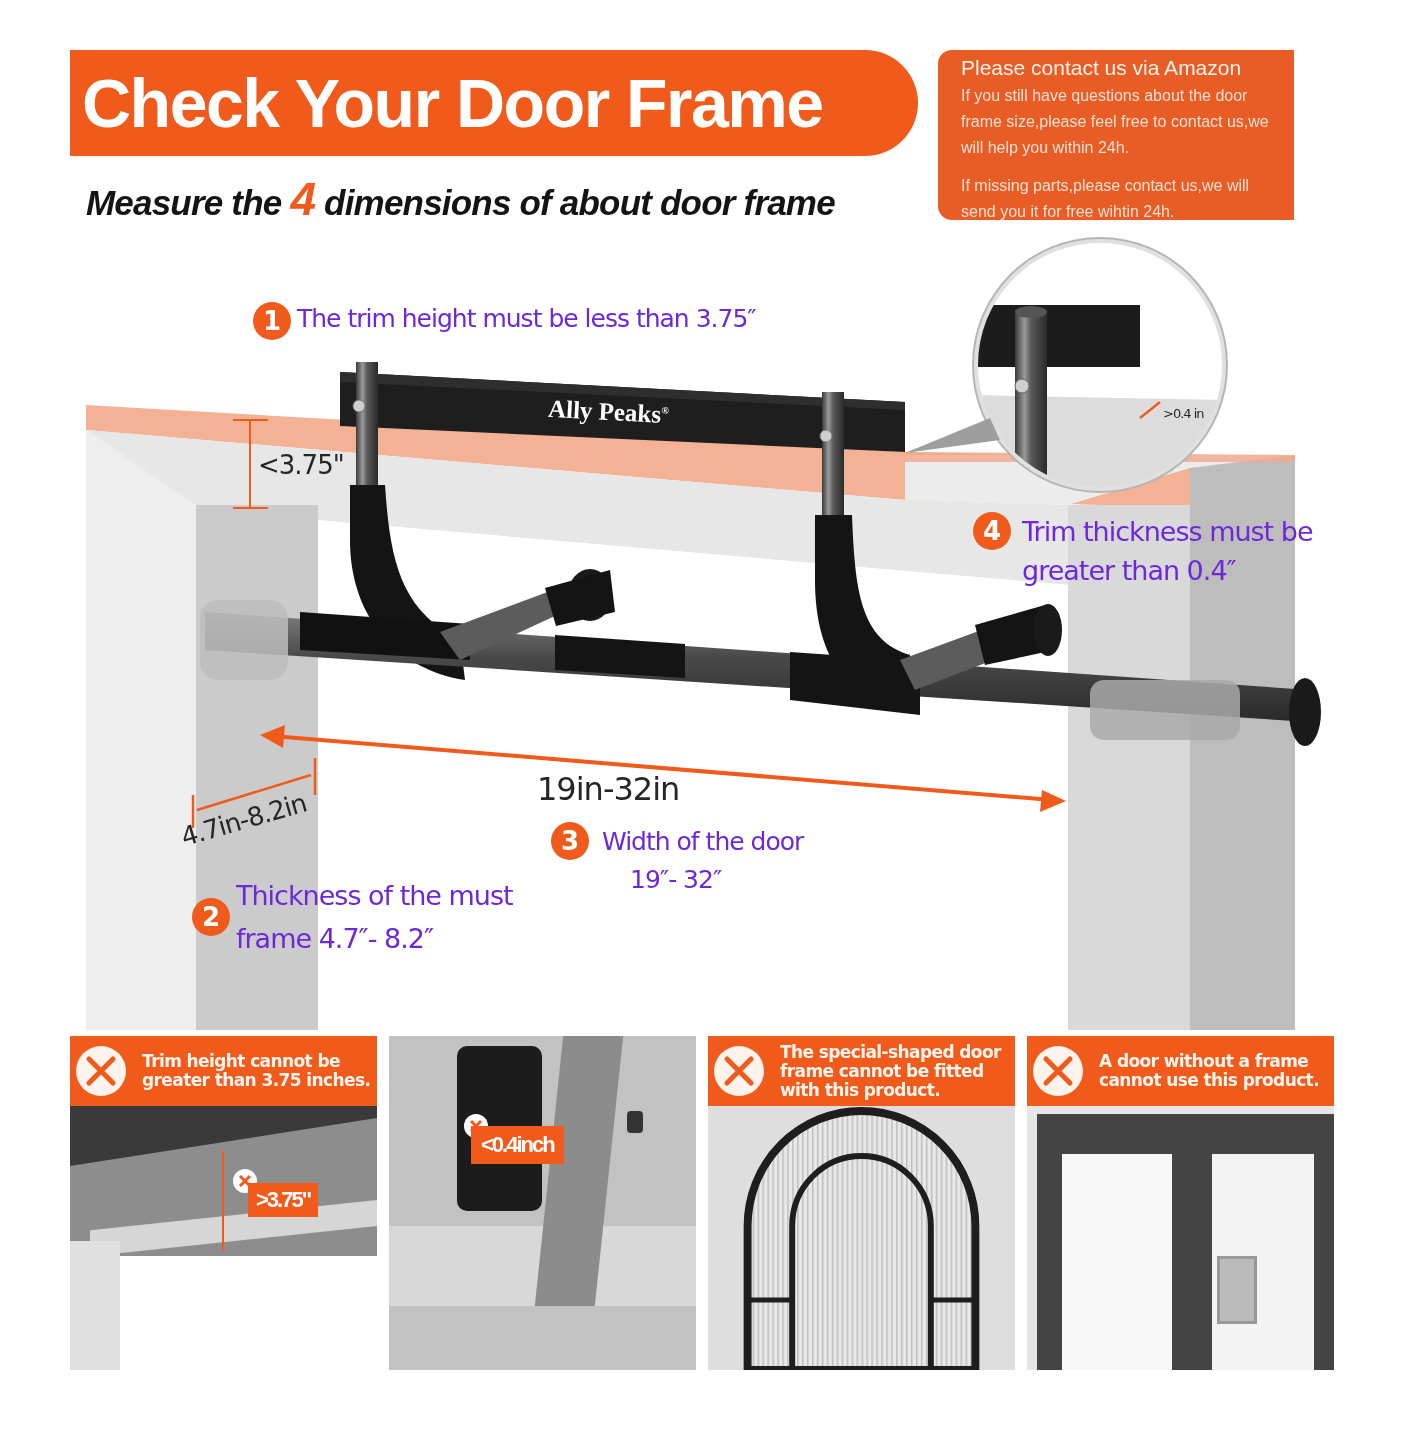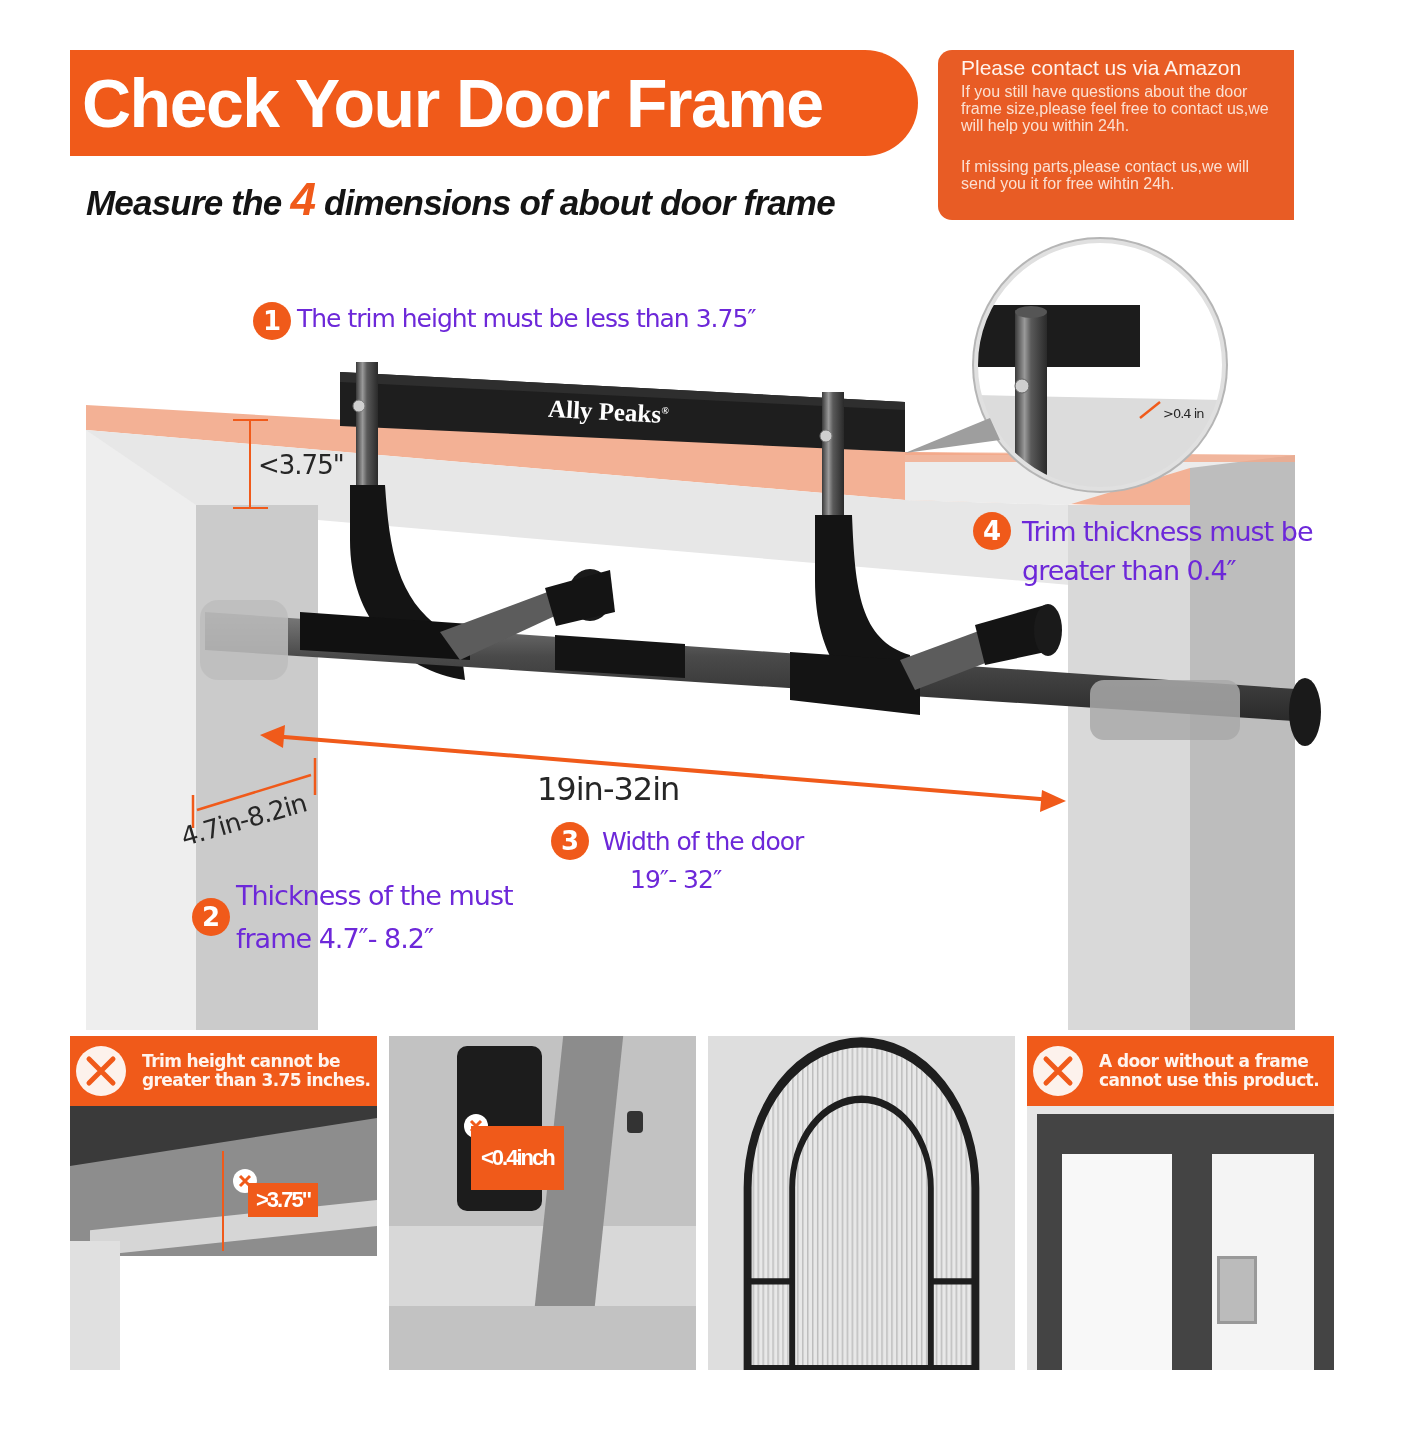--- a/index.html
+++ b/index.html
@@ -24,22 +24,22 @@
     font-family: "Liberation Sans", sans-serif;
   }
   .subtitle .num { color: #f05a1a; font-size: 46px; }
 
   
   .contact-box {
     position: absolute; left: 938px; top: 50px; width: 356px; height: 170px;
     background: #e85c25; border-radius: 14px 0 0 14px; padding: 6px 10px 0 23px; color: #fbe6dc;
   }
   .contact-box .c-title { font-size: 21px; color: #fff3ec; margin-bottom: 3px; }
-  .contact-box .c-text { font-size: 16px; line-height: 17px; color: #fbe0d2; }
-  .contact-box .c-text + .c-text { margin-top: 24px; }
+  .contact-box .c-text { font-size: 16px; line-height: 26px; color: #fbe0d2; }
+  .contact-box .c-text + .c-text { margin-top: 12px; }
 
   
   .illus { position: absolute; left: 0; top: 0; width: 1404px; height: 1040px; pointer-events: none; }
   .illus * { pointer-events: auto; }
 
   .step-badge {
     position: absolute; width: 38px; height: 38px; border-radius: 50%; background: #f05a1a;
     color: #fff; font-size: 26px; font-weight: bold; display: flex; align-items: center; justify-content: center;
     font-family: "DejaVu Sans", sans-serif;
   }
@@ -237,25 +237,33 @@
     <div class="warn-img" style="background:#c2c2c2;">
       <div class="abs" style="left:0;top:190px;width:100%;height:80px;background:#d8d8d8;"></div>
       <div class="abs" style="left:68px;top:10px;width:85px;height:165px;background:#1c1c1c;border-radius:10px;"></div>
       <div class="abs" style="left:160px;top:0;width:60px;height:270px;background:#8c8c8c;transform:skewX(-6deg);"></div>
       <div class="abs" style="left:238px;top:75px;width:16px;height:22px;background:#333;border-radius:4px;"></div>
       <div class="mini-x" style="left:75px;top:78px;">
           <svg width="14" height="14" viewBox="0 0 14 14">
             <path d="M2,2 L12,12 M12,2 L2,12" stroke="#f05a1a" stroke-width="3"></path>
           </svg>
         </div>
-      <div class="callout" style="left:82px;top:90px;padding:19px 10px;font-size:22px;">&lt;0.4inch</div>
-    </div>
-  </div>
-
-  <div class="warn-panel">
+      <div class="callout" style="left:82px;top:90px;padding:6px 10px;font-size:22px;">&lt;0.4inch</div>
+    </div>
+  </div>
+
+  <div class="warn-panel">
+    <div class="warn-head">
+      <div class="x-circle">
+        <svg width="34" height="34" viewBox="0 0 34 34">
+            <path d="M5,5 L29,29 M29,5 L5,29" stroke="#f05a1a" stroke-width="5" stroke-linecap="round"></path>
+          </svg>
+      </div>
+      <div class="warn-text">The special-shaped door frame cannot be fitted with this product.</div>
+    </div>
     <div class="warn-img" style="background:#dedede;">
       <svg width="100%" height="100%" viewBox="0 0 310 264" preserveAspectRatio="none">
         <defs>
           <pattern id="ribs" width="5" height="10" patternUnits="userSpaceOnUse">
             <rect width="5" height="10" fill="#e8e8e8"></rect>
               <rect width="1.5" height="10" fill="#bdbdbd"></rect>
           </pattern>
         </defs>
         <path d="M40,264 L40,120 A115,115 0 0 1 270,120 L270,264 Z" fill="url(#ribs)" stroke="#1e1e1e" stroke-width="8"></path>
         <path d="M85,264 L85,120 A70,70 0 0 1 225,120 L225,264" fill="none" stroke="#1e1e1e" stroke-width="6"></path>

